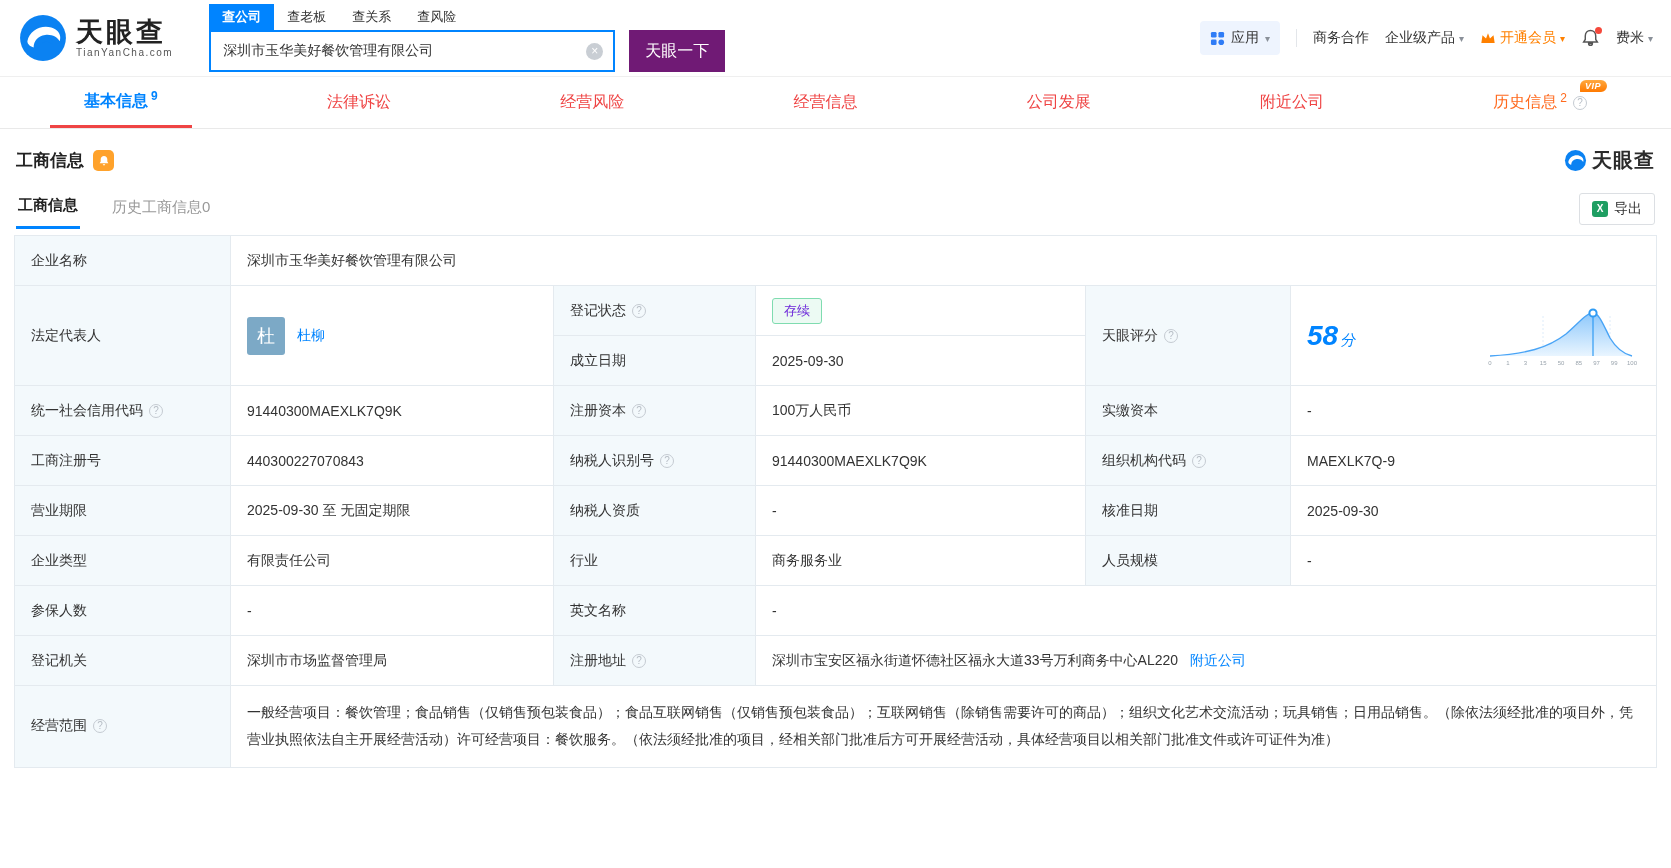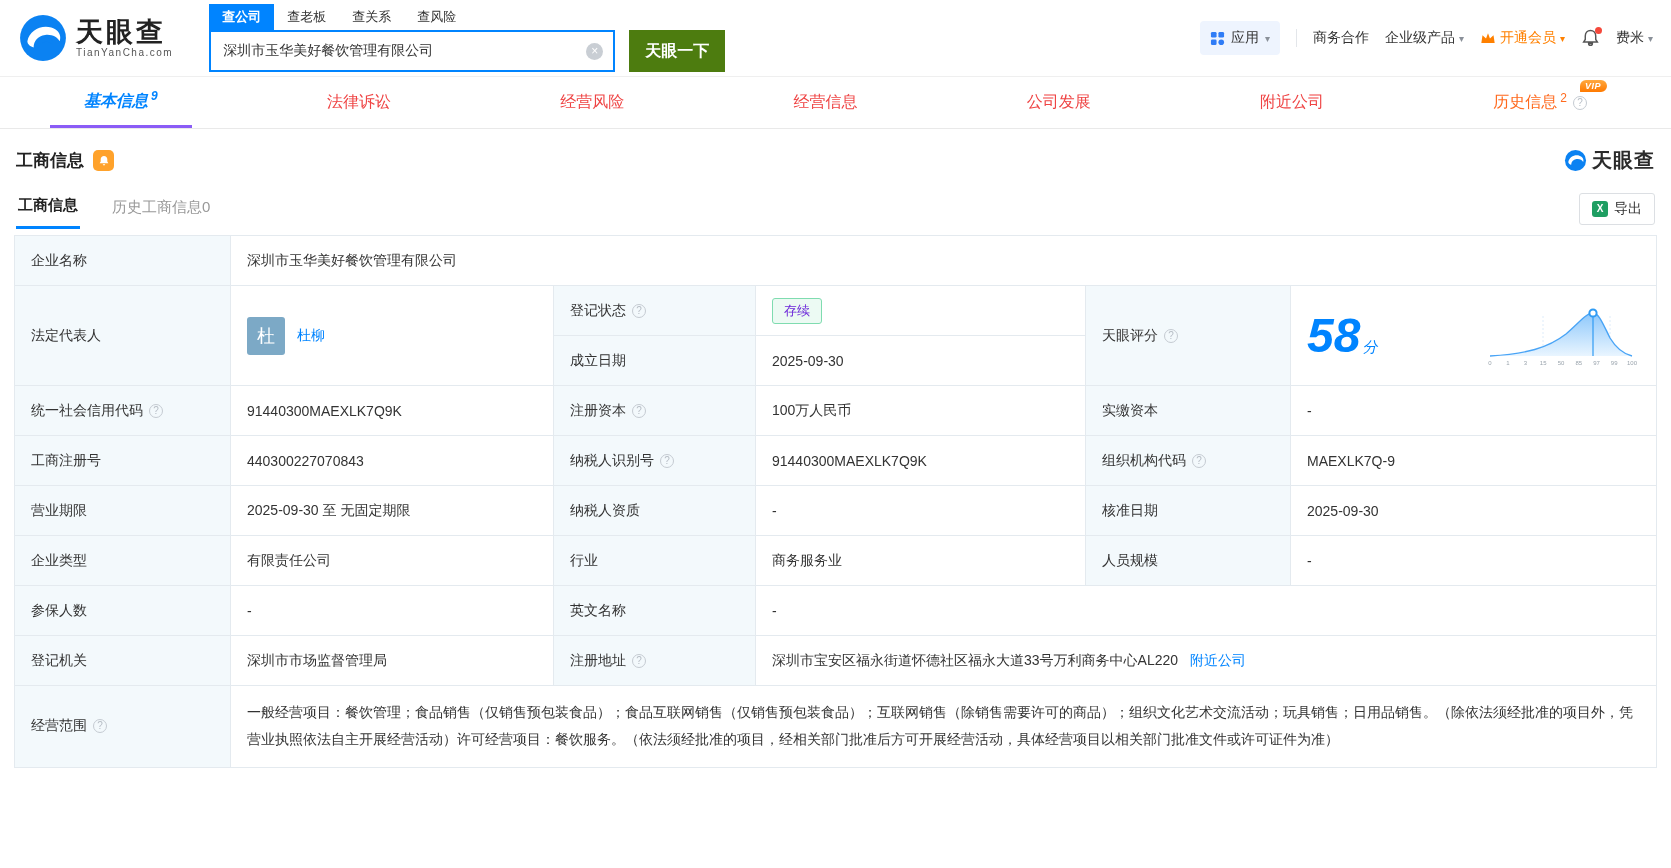--- a/index.html
+++ b/index.html
@@ -23,37 +23,37 @@
   .promo-2 { font-size: 12px; letter-spacing: 1px; }
 
   .search-area { margin-left: 22px; }
   .search-tabs { display: flex; font-size: 13px; align-items: center; }
   .stab { padding: 4px 13px; color: #333; cursor: pointer; }
   .stab.active { background: #0084ff; color: #fff; font-weight: 700; }
   .search-row { display: flex; align-items: stretch; }
   .search-box { width: 406px; height: 42px; border: 2px solid #0084ff; background: #fff; display: flex; align-items: center; }
   .search-box input { flex: 1; border: 0; outline: 0; font-size: 14px; padding: 0 12px; color: #333; font-family: inherit; }
   .clear-x { width: 17px; height: 17px; border-radius: 50%; background: #c9ced4; color: #fff; font-size: 12px; line-height: 17px; text-align: center; margin-right: 10px; cursor: pointer; flex: 0 0 auto; }
-  .search-btn { width: 96px; height: 42px; margin-left: 14px; background: #4d7c0f; color: #fff; border: 0; font-size: 16px; font-weight: 700; cursor: pointer; font-family: inherit; }
+  .search-btn { width: 96px; height: 42px; margin-left: 14px; background: #701a75; color: #fff; border: 0; font-size: 16px; font-weight: 400; cursor: pointer; font-family: inherit; }
 
   .top-right { margin-left: auto; display: flex; align-items: center; gap: 16px; font-size: 14px; color: #333; white-space: nowrap; }
   .apps-btn { background: #eef4fe; border-radius: 4px; padding: 8px 10px; display: flex; align-items: center; gap: 6px; cursor: pointer; }
   .caret { font-size: 10px; color: #8a9099; }
   .vdivider { width: 1px; height: 18px; background: #e3e6ea; }
   .vip-link { color: #ff8000; display: flex; align-items: center; gap: 4px; font-weight: 500; }
   .vip-link .caret { color: #ff8000; }
   .bell-wrap { position: relative; cursor: pointer; display: flex; align-items: center; }
   .red-dot { position: absolute; top: -2px; right: -2px; width: 7px; height: 7px; border-radius: 50%; background: #f5483b; }
   .user-menu { display: flex; align-items: center; gap: 4px; cursor: pointer; }
 
   
   .main-tabs { display: flex; justify-content: space-between; align-items: stretch; height: 53px; padding: 0 50px; border-top: 1px solid #efefef; border-bottom: 1px solid #e9e9e9; }
   .tab { display: flex; align-items: center; padding: 0 34px; font-size: 16px; color: #ef4444; cursor: pointer; position: relative; }
   .tab sup { font-size: 12px; margin-left: 3px; position: relative; top: -5px; }
-  .tab.active { color: #0084ff; font-weight: 700; border-bottom: 3px solid #8b5cf6; font-style: italic; }
+  .tab.active { color: #0084ff; font-weight: 700; border-bottom: 3px solid #ef4444; }
   .tab.history { color: #ff6a1e; }
   .tab.history sup { color: #ff6a1e; }
   .vip-badge { position: absolute; top: 3px; right: 14px; background: linear-gradient(180deg, #ffa940, #ff7a00); color: #fff; font-size: 9px; font-weight: 700; font-style: italic; padding: 1px 6px 1px 5px; border-radius: 7px 7px 7px 1px; letter-spacing: .5px; }
 
   
   .section-head { display: flex; align-items: center; padding: 18px 16px 10px; }
   .section-title { font-size: 17px; font-weight: 700; color: #222; }
   .bell-badge { width: 21px; height: 21px; background: #ffa22b; border-radius: 5px; display: inline-flex; align-items: center; justify-content: center; margin-left: 9px; cursor: pointer; }
   .brand { margin-left: auto; display: flex; align-items: center; gap: 5px; }
   .brand svg { width: 23px; height: 23px; }
@@ -70,21 +70,21 @@
   .info-table { width: 1643px; margin: 6px 14px 20px; border-collapse: collapse; table-layout: fixed; font-size: 14px; }
   .info-table td { border: 1px solid #e4eaef; padding: 8px 16px; height: 50px; vertical-align: middle; color: #333; word-break: break-all; }
   .info-table td.lbl { background: #f3f9fc; word-break: keep-all; }
   .q { display: inline-block; width: 14px; height: 14px; line-height: 12px; border: 1px solid #c5cbd2; border-radius: 50%; color: #b6bdc5; font-size: 10px; text-align: center; margin-left: 6px; vertical-align: 1px; cursor: pointer; }
   .blue-link { color: #0084ff; cursor: pointer; }
   .rep { display: flex; align-items: center; gap: 12px; }
   .avatar { width: 38px; height: 38px; background: #7ca9c6; border-radius: 3px; color: #fff; font-size: 18px; display: inline-flex; align-items: center; justify-content: center; cursor: pointer; flex: 0 0 auto; }
   .status-badge { display: inline-block; color: #6d28d9; background: #ecfaf3; border: 1px solid #7fdcb0; border-radius: 3px; padding: 3px 11px; font-size: 13px; }
   .score-wrap { display: flex; align-items: center; justify-content: space-between; gap: 10px; }
   .score-num { color: #0084ff; font-style: italic; white-space: nowrap; }
-  .score-num b { font-size: 48px; font-weight: 700; }
+  .score-num b { font-size: 28px; font-weight: 700; }
   .score-num i { font-size: 15px; font-style: italic; margin-left: 2px; }
   .score-chart { width: 158px; height: 64px; flex: 0 0 auto; }
   .scope-cell { line-height: 1.95; padding: 13px 16px !important; }
   .addr-cell .blue-link { margin-left: 12px; white-space: nowrap; }
 </style>
 </head>
 <body>
 
 <div class="page">
 

